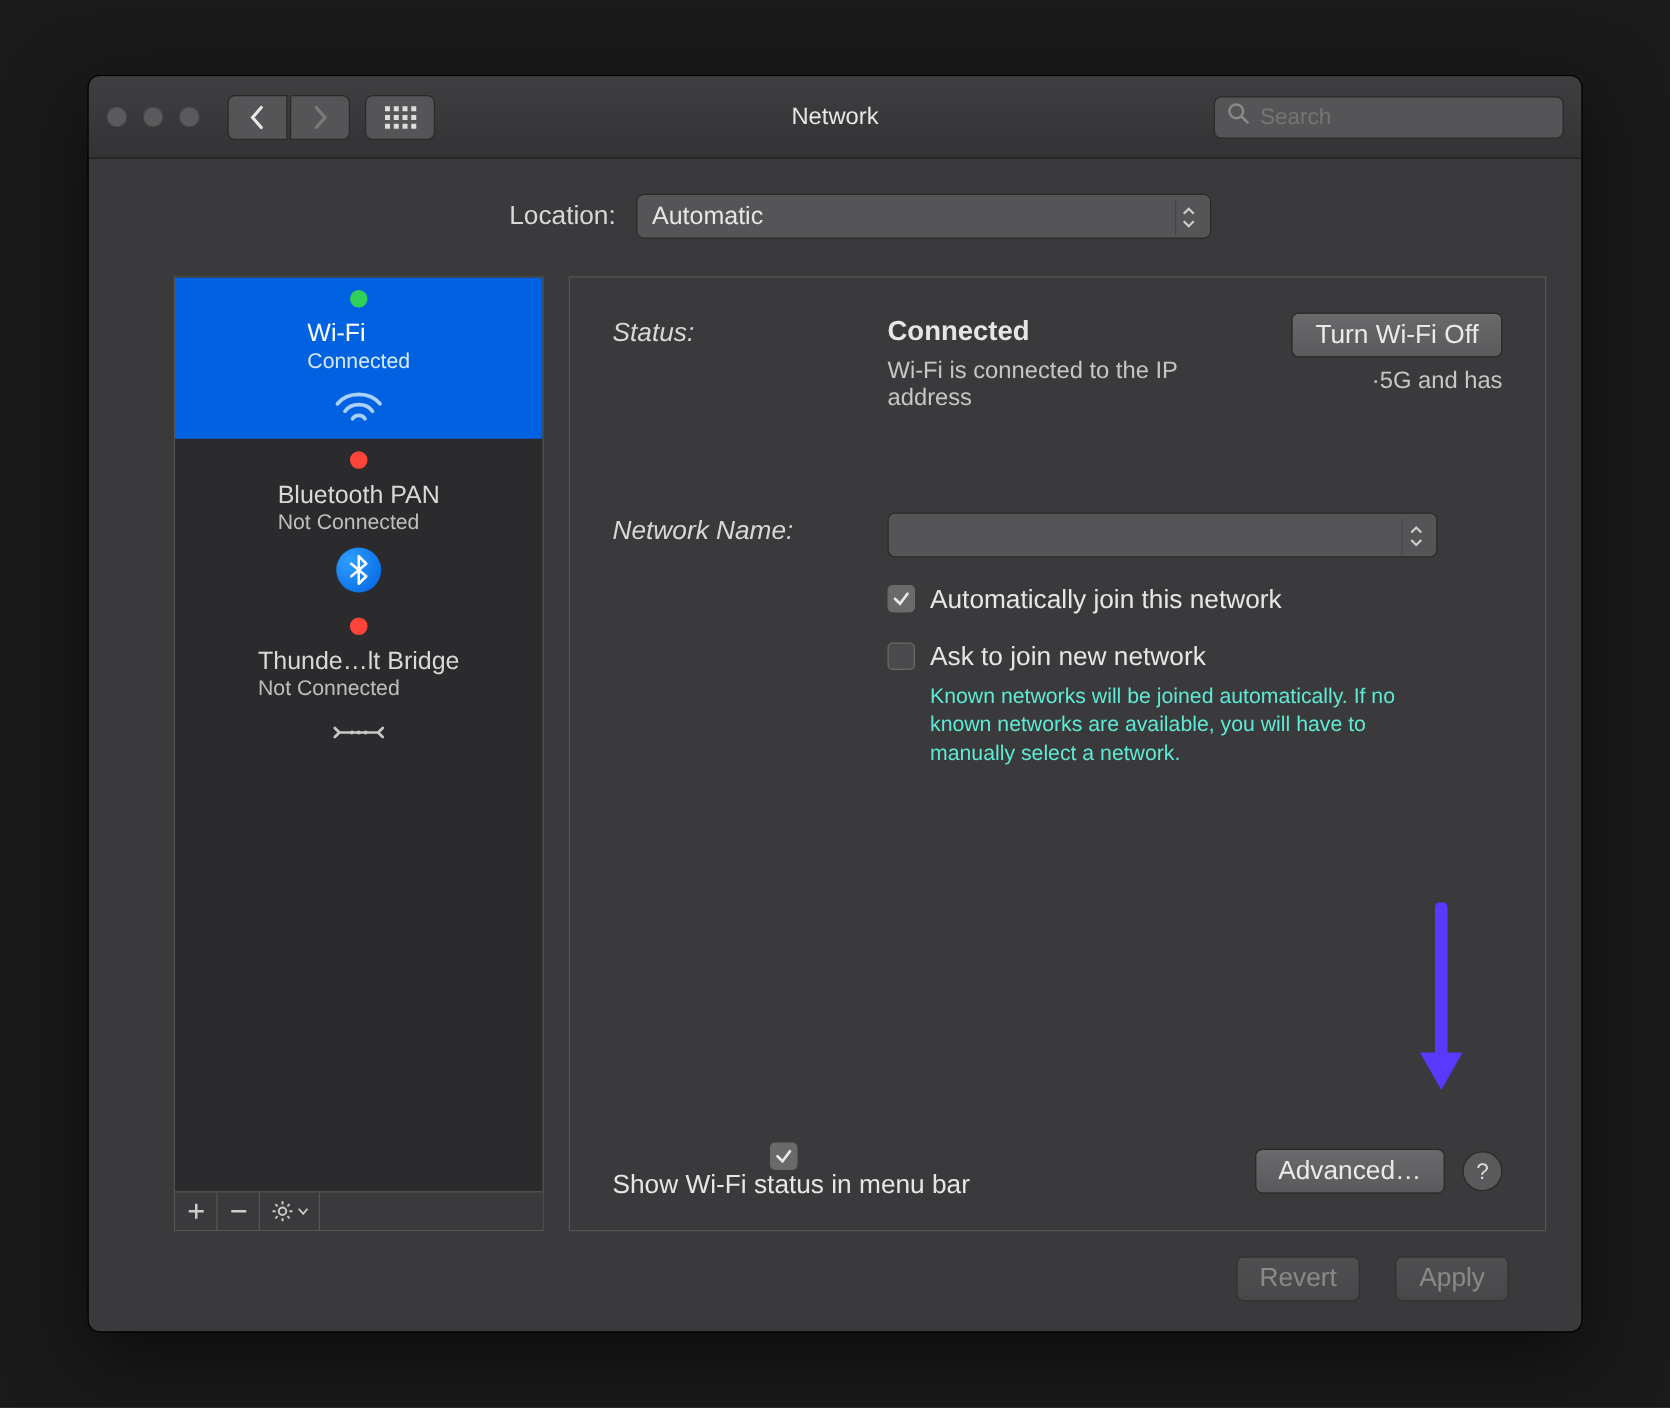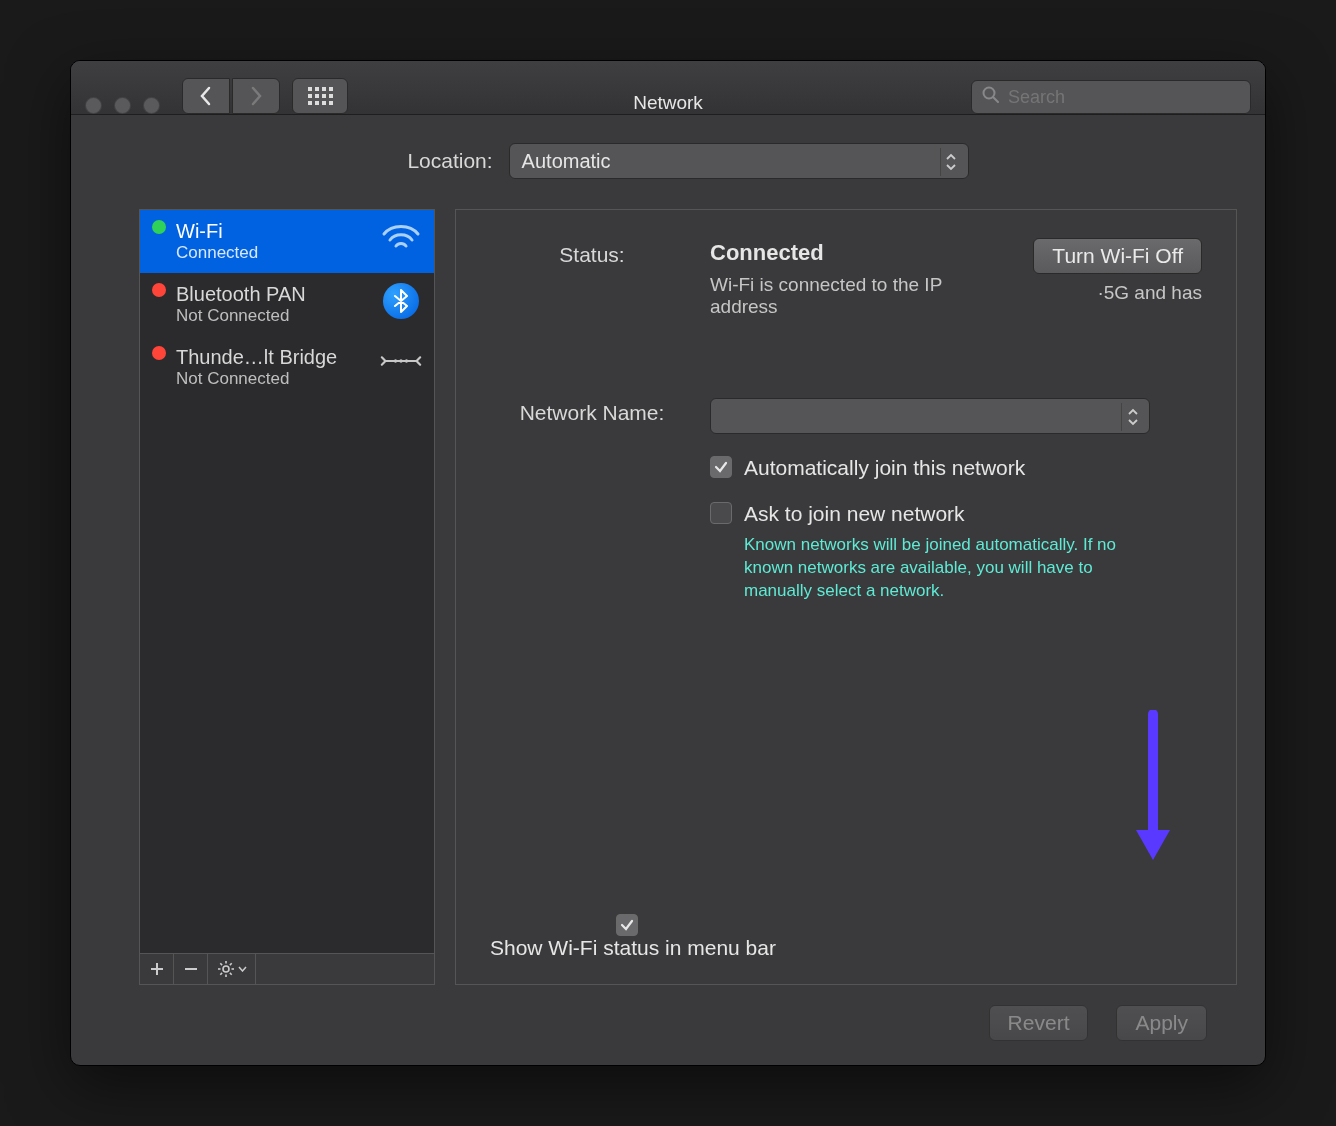--- a/index.html
+++ b/index.html
@@ -17,24 +17,24 @@
   height: 1006px;
   background: #3a3a3c;
   border-radius: 10px;
   box-shadow: 0 20px 60px rgba(0,0,0,0.5);
   display: flex;
   flex-direction: column;
   overflow: hidden;
   border: 1px solid #000;
 }
 .titlebar {
-  height: 54px;
+  height: 66px;
   background: linear-gradient(#3f3f41,#333335);
   display: flex;
-  align-items: flex-end;
+  align-items: center;
   padding: 0 14px;
   border-bottom: 1px solid #1e1e1e;
   position: relative;
 }
 .traffic-lights { display: flex; gap: 12px; }
 .traffic-light {
   width: 17px; height: 17px; border-radius: 50%; background: #5a5a5c;
   border: 1px solid rgba(0,0,0,0.25);
 }
 .nav-buttons { display: flex; margin-left: 22px; gap: 2px; }
@@ -85,22 +85,22 @@
 }
 
 .panels { display: flex; gap: 20px; flex: 1; min-height: 0; }
 
 .sidebar {
   width: 296px; display: flex; flex-direction: column;
   border: 1px solid #555; background: #2b2b2d;
 }
 .iface-list { flex: 1; overflow: auto; }
 .iface-item {
-  display: flex; align-items: flex-start; padding: 10px 12px; gap: 10px;
-  color: #d8d8d8; position: relative;
+  display: flex; align-items: center; padding: 10px 12px; gap: 10px;
+  color: #d8d8d8; position: relative; flex-direction: column;
 }
 .iface-item.selected { background: #0062e0; color: #fff; }
 .dot { width: 14px; height: 14px; border-radius: 50%; flex-shrink:0; }
 .dot.green { background: #30d158; }
 .dot.red { background: #ff453a; }
 .iface-text { flex: 1; min-width: 0; }
 .iface-name { font-size: 20px; white-space: nowrap; overflow: hidden; text-overflow: ellipsis; }
 .iface-status { font-size: 17px; opacity: 0.85; }
 .iface-icon { width: 42px; display: flex; align-items: center; justify-content: center; }
 
@@ -112,22 +112,23 @@
   border-right: 1px solid #555; color: #ccc;
 }
 .gear-btn { width: 48px; }
 
 .detail {
   flex: 1; border: 1px solid #555; background: #3a3a3c; padding: 30px 34px;
   position: relative;
 }
 .row { display: flex; align-items: flex-start; margin-bottom: 10px; }
 .row-label {
-  width: 220px; text-align: center; color: #d8d8d8; font-size: 21px; padding-right: 16px;
+  width: 220px; text-align: left; color: #d8d8d8; font-size: 21px; padding-right: 16px;
   padding-top: 3px;
+  font-style: italic;
 }
 .row-content { flex: 1; color: #e6e6e6; }
 .status-bold { font-size: 22px; font-weight: 700; }
 .turnoff-btn {
   position: absolute; right: 34px; top: 28px;
 }
 .btn {
   height: 36px; padding: 0 18px; background: linear-gradient(#6a6a6c,#5a5a5c);
   border: 1px solid #2a2a2a; border-radius: 6px; color: #eaeaea; font-size: 21px;
   display: inline-flex; align-items: center; justify-content: center;
@@ -382,20 +383,24 @@
 
         <div class="bottom-row">
           <div style="display:flex;align-items:center;flex-direction:column;">
             <div class="cb-box checked">
               <svg width="14" height="14" viewBox="0 0 14 14">
                   <path d="M2 7 L6 11 L12 3" stroke="#e8e8e8" stroke-width="2.2" fill="none" stroke-linecap="round"></path>
                 </svg>
             </div>
             <div class="cb-label">Show Wi-Fi status in menu bar</div>
           </div>
+          <div style="margin-left:auto; display:flex; align-items:center;">
+            <div class="btn">Advanced…</div>
+            <div class="help-btn">?</div>
+          </div>
         </div>
       </div>
     </div>
 
     <div class="footer">
       <div class="btn disabled">Revert</div>
       <div class="btn disabled">Apply</div>
     </div>
 
   </div>

